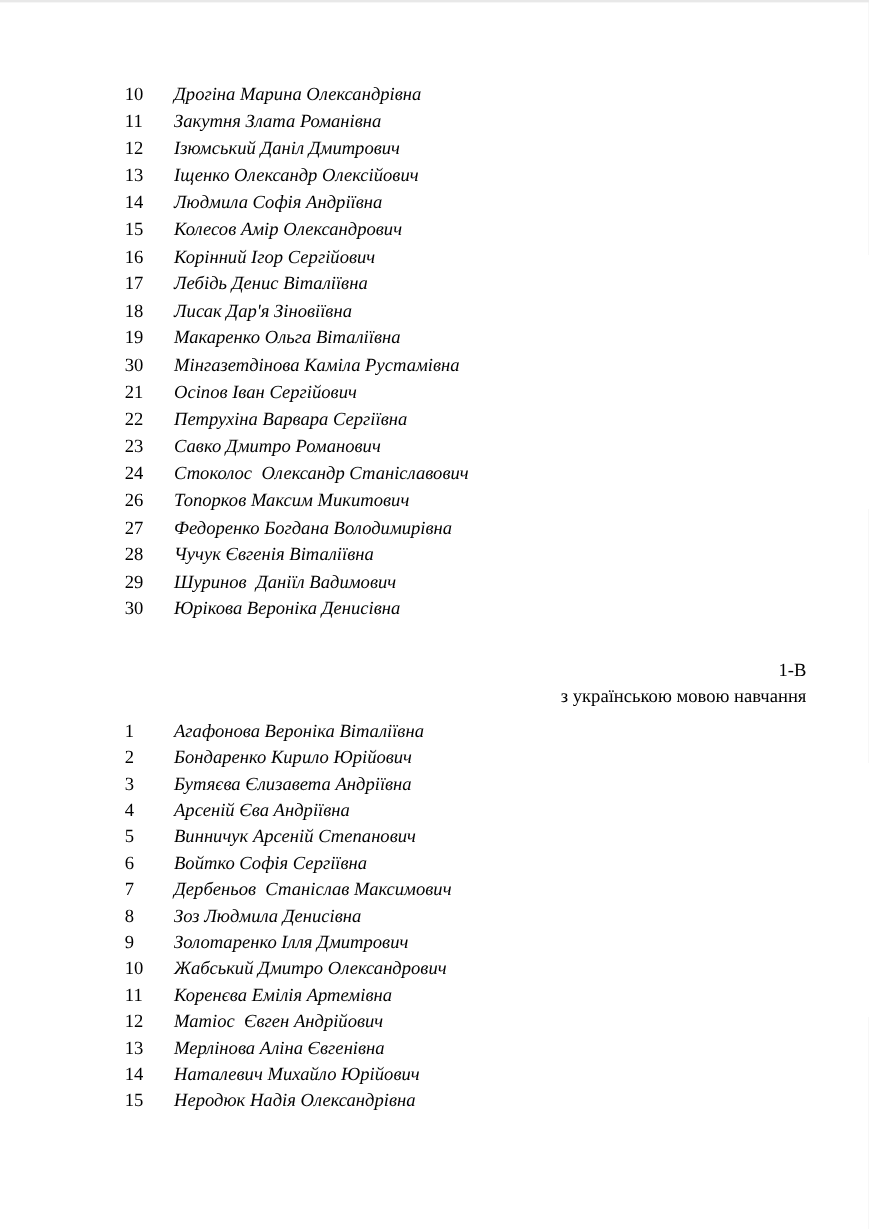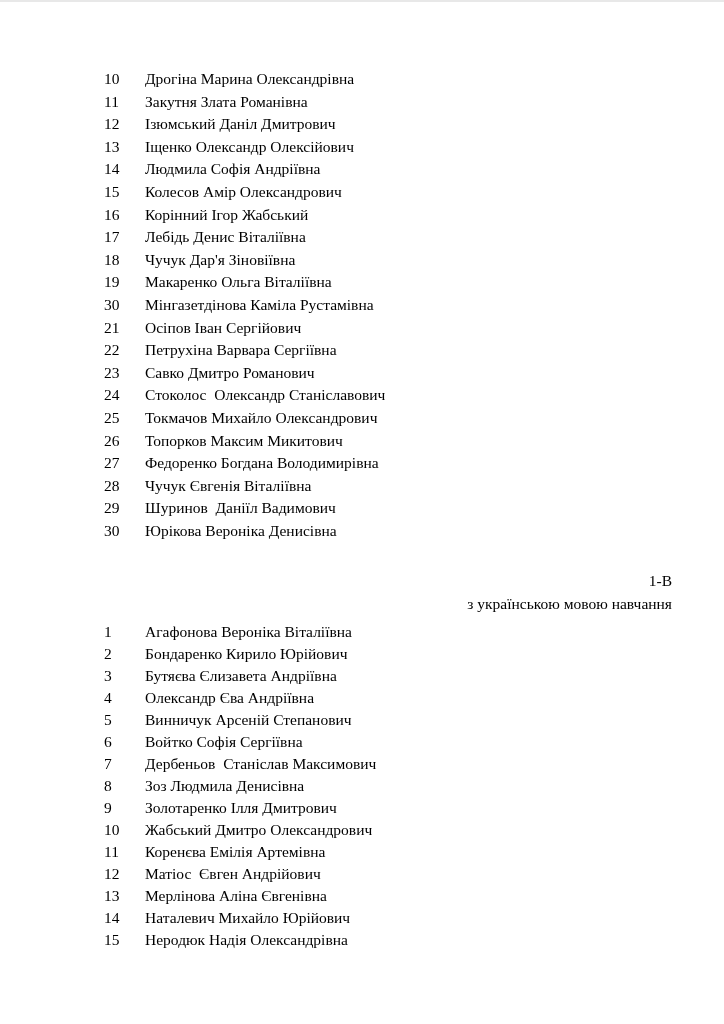--- a/index.html
+++ b/index.html
@@ -14,21 +14,21 @@
     color: #000000;
     overflow: hidden;
     box-sizing: border-box;
     padding-top: 66px;
   }
   .list { padding-left: 104px; }
   .row { display: flex; }
   .list-a .row { line-height: 22.6px; }
   .list-b .row { line-height: 22px; }
   .row .num { width: 41px; white-space: pre; }
-  .row .name { white-space: pre; }
+  .row .name { white-space: pre; font-style: italic; }
   .section-heading {
     margin-left: 104px;
     margin-right: 52px;
     text-align: right;
     margin-top: 28px;
     line-height: 22.5px;
   }
   .section-heading .subtitle { margin-top: 0; }
   .list-b { margin-top: 6px; }
 </style>
@@ -63,31 +63,31 @@
     <span class="name">Людмила Софія Андріївна</span>
   </div>
 
   <div class="row">
     <span class="num">15</span>
     <span class="name">Колесов Амір Олександрович</span>
   </div>
 
   <div class="row">
     <span class="num">16</span>
-    <span class="name">Корінний Ігор Жабський</span>
+    <span class="name">Корінний Ігор Сергійович</span>
   </div>
 
   <div class="row">
     <span class="num">17</span>
     <span class="name">Лебідь Денис Віталіївна</span>
   </div>
 
   <div class="row">
     <span class="num">18</span>
-    <span class="name">Чучук Дар'я Зіновіївна</span>
+    <span class="name">Лисак Дар'я Зіновіївна</span>
   </div>
 
   <div class="row">
     <span class="num">19</span>
     <span class="name">Макаренко Ольга Віталіївна</span>
   </div>
 
   <div class="row">
     <span class="num">30</span>
     <span class="name">Мінгазетдінова Каміла Рустамівна</span>
@@ -106,24 +106,20 @@
   <div class="row">
     <span class="num">23</span>
     <span class="name">Савко Дмитро Романович</span>
   </div>
 
   <div class="row">
     <span class="num">24</span>
     <span class="name">Стоколос  Олександр Станіславович</span>
   </div>
 
-  <div class="row">
-    <span class="num">25</span>
-    <span class="name">Токмачов Михайло Олександрович</span>
-  </div>
 
   <div class="row">
     <span class="num">26</span>
     <span class="name">Топорков Максим Микитович</span>
   </div>
 
   <div class="row">
     <span class="num">27</span>
     <span class="name">Федоренко Богдана Володимирівна</span>
   </div>
@@ -160,21 +156,21 @@
     <span class="name">Бондаренко Кирило Юрійович</span>
   </div>
 
   <div class="row">
     <span class="num">3</span>
     <span class="name">Бутяєва Єлизавета Андріївна</span>
   </div>
 
   <div class="row">
     <span class="num">4</span>
-    <span class="name">Олександр Єва Андріївна</span>
+    <span class="name">Арсеній Єва Андріївна</span>
   </div>
 
   <div class="row">
     <span class="num">5</span>
     <span class="name">Винничук Арсеній Степанович</span>
   </div>
 
   <div class="row">
     <span class="num">6</span>
     <span class="name">Войтко Софія Сергіївна</span>

